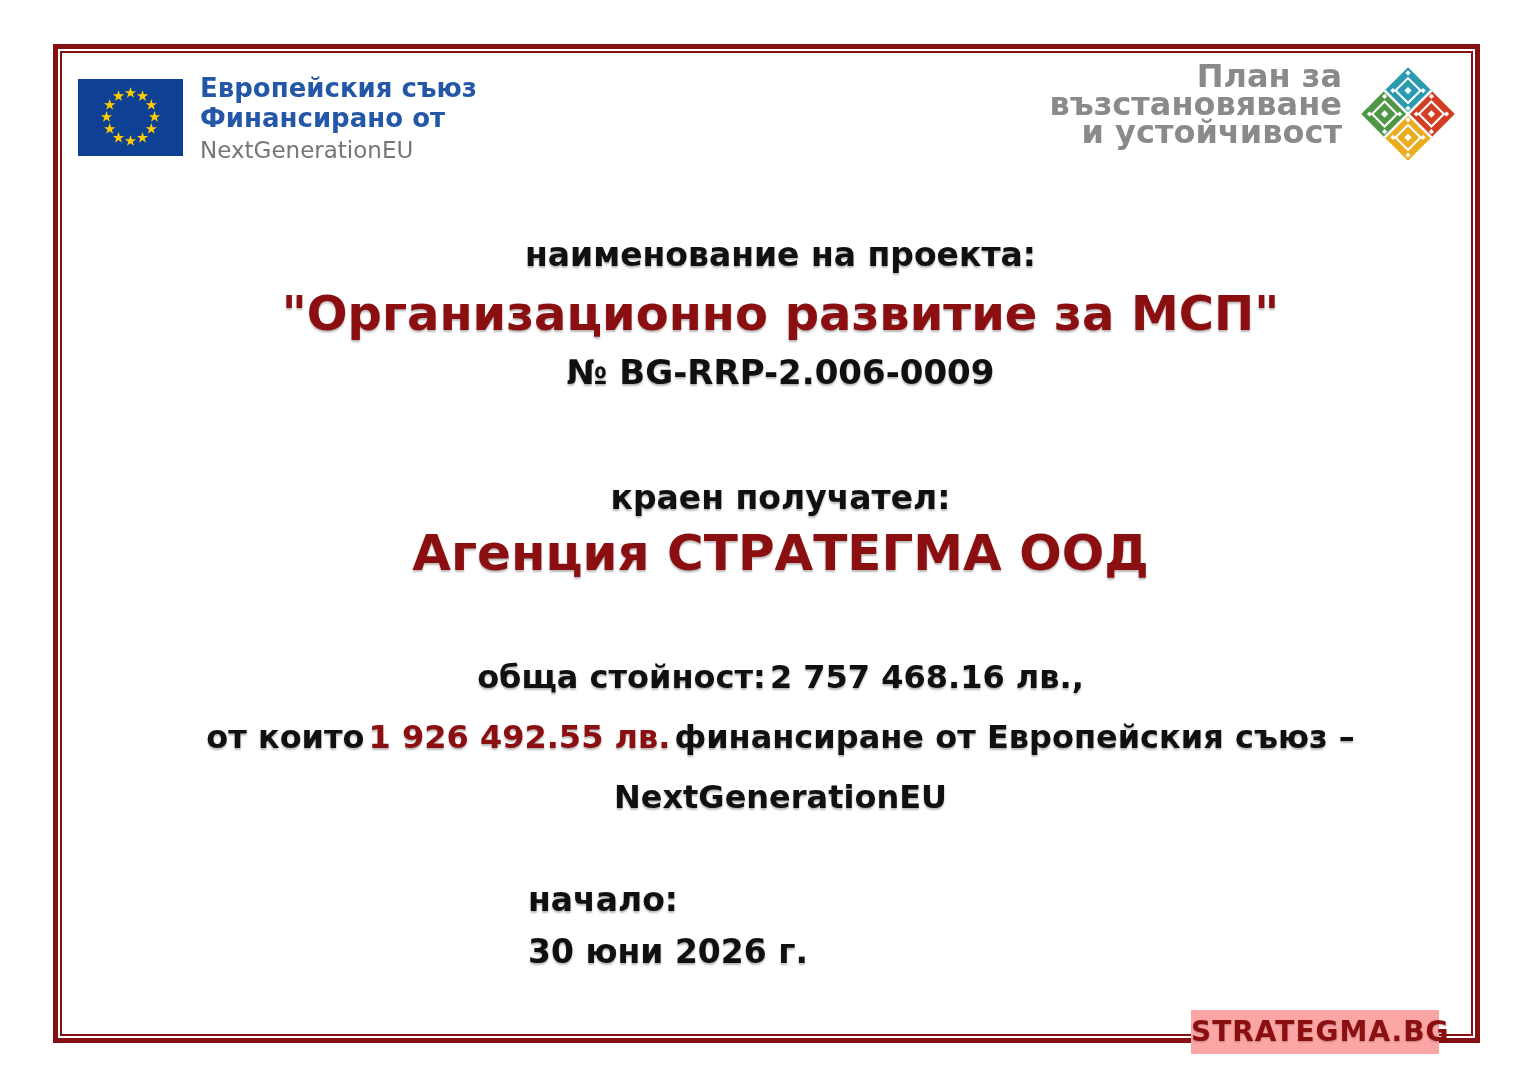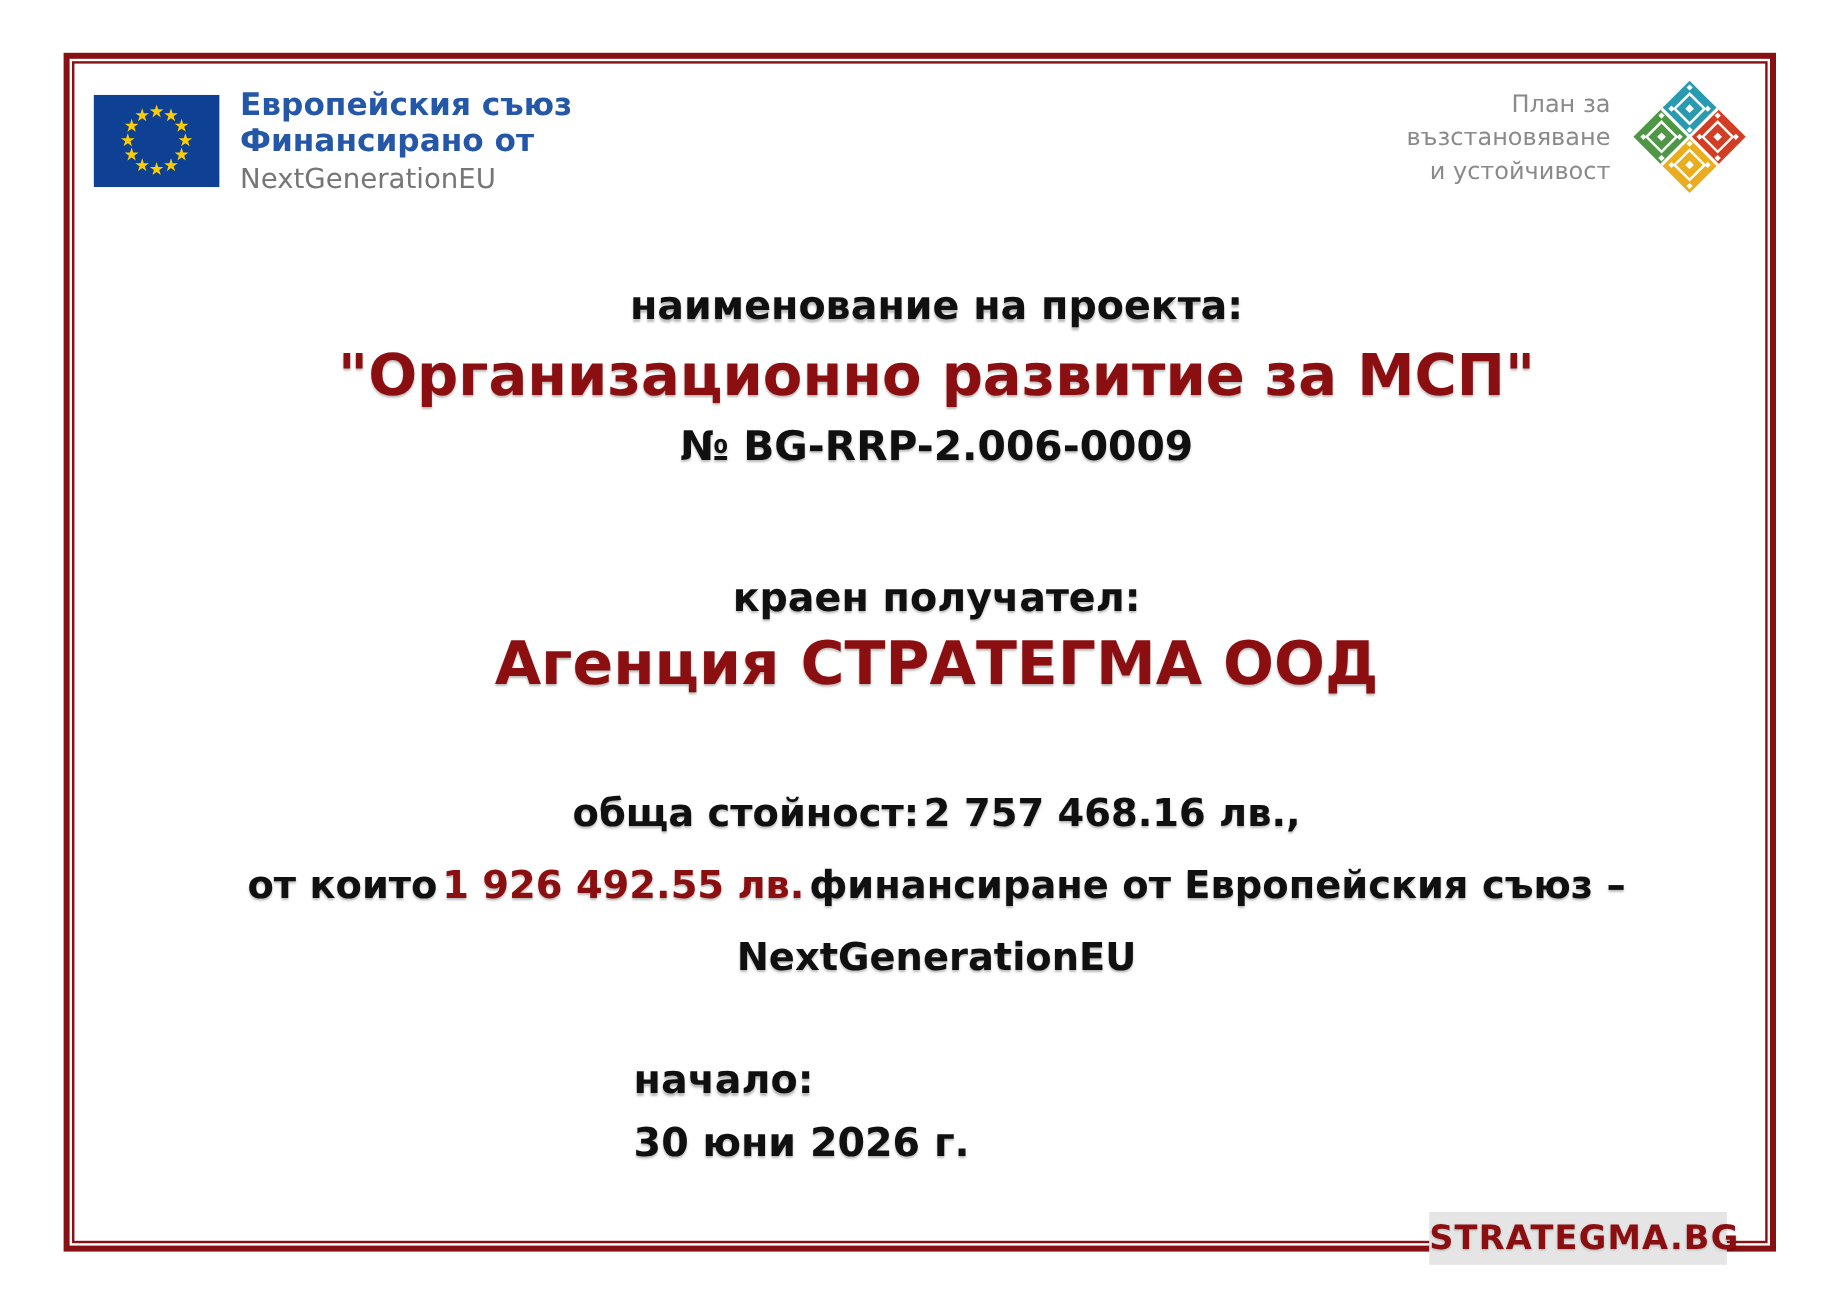--- a/index.html
+++ b/index.html
@@ -19,21 +19,21 @@
     border:2px solid var(--border-red);
   }
   
   .eu-logo{position:absolute;left:78px;top:73px;display:flex;align-items:flex-start;}
   .eu-flag{display:block;margin-top:6px;}
   .eu-text{margin-left:17px;line-height:30px;}
   .eu-blue{font-size:26px;font-weight:bold;color:var(--eu-text-blue);}
   .eu-gray{font-size:23px;font-weight:normal;color:var(--eu-text-gray);margin-top:2px;}
 
   .rrp-logo{position:absolute;right:67px;top:62px;display:flex;align-items:flex-start;}
-  .rrp-text{margin-top:10px;text-align:right;font-size:20px;font-weight:normal;
+  .rrp-text{text-align:right;font-size:32px;font-weight:bold;
             color:var(--rrp-text-gray);line-height:28px;}
   .mosaic{display:block;margin-left:14px;}
 
   
   .line{position:absolute;left:0;width:100%;text-align:center;font-weight:bold;
         text-shadow:0 2px 2px rgba(0,0,0,.28);white-space:nowrap;padding-left:17px;}
   .lbl{font-size:33px;}
   .big{font-size:48px;color:var(--accent-red);}
   .num{font-size:34px;}
   .amt{font-size:32px;}
@@ -50,21 +50,21 @@
   .t-eu-line2{top:778px;}
 
   
   .dates{position:absolute;left:480px;top:874px;font-size:33px;font-weight:bold;
          text-shadow:0 2px 2px rgba(0,0,0,.28);margin-left:48px;}
   .drow{display:grid;grid-template-columns:173px auto;line-height:52px;white-space:nowrap;}
 
   
   .brand{
     position:absolute;left:1191px;top:1010px;width:248px;height:44px;
-    background:#e5e5e5;z-index:5;text-align:center;line-height:44px;
+    background:#fca5a5;z-index:5;text-align:center;line-height:44px;
     font-size:28px;font-weight:bold;letter-spacing:1px;
     color:var(--accent-red);text-shadow:0 1px 2px rgba(0,0,0,.25);
     white-space:nowrap;
   }
   
   .flag-bg{fill:var(--flag-blue);}
   .star{fill:var(--star-yellow);}
   .q-top{fill:var(--mosaic-top);}
   .q-left{fill:var(--mosaic-left);}
   .q-right{fill:var(--mosaic-right);}

